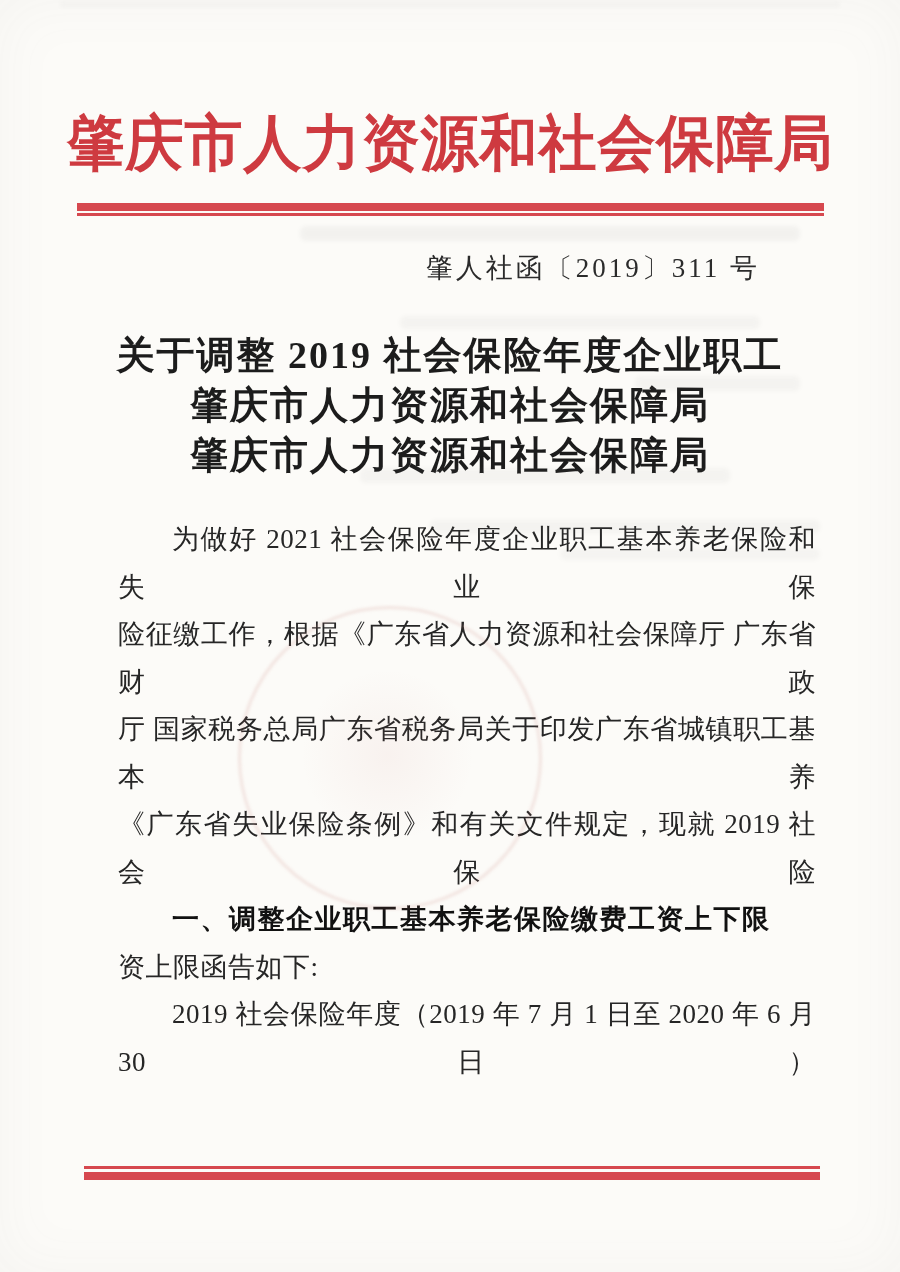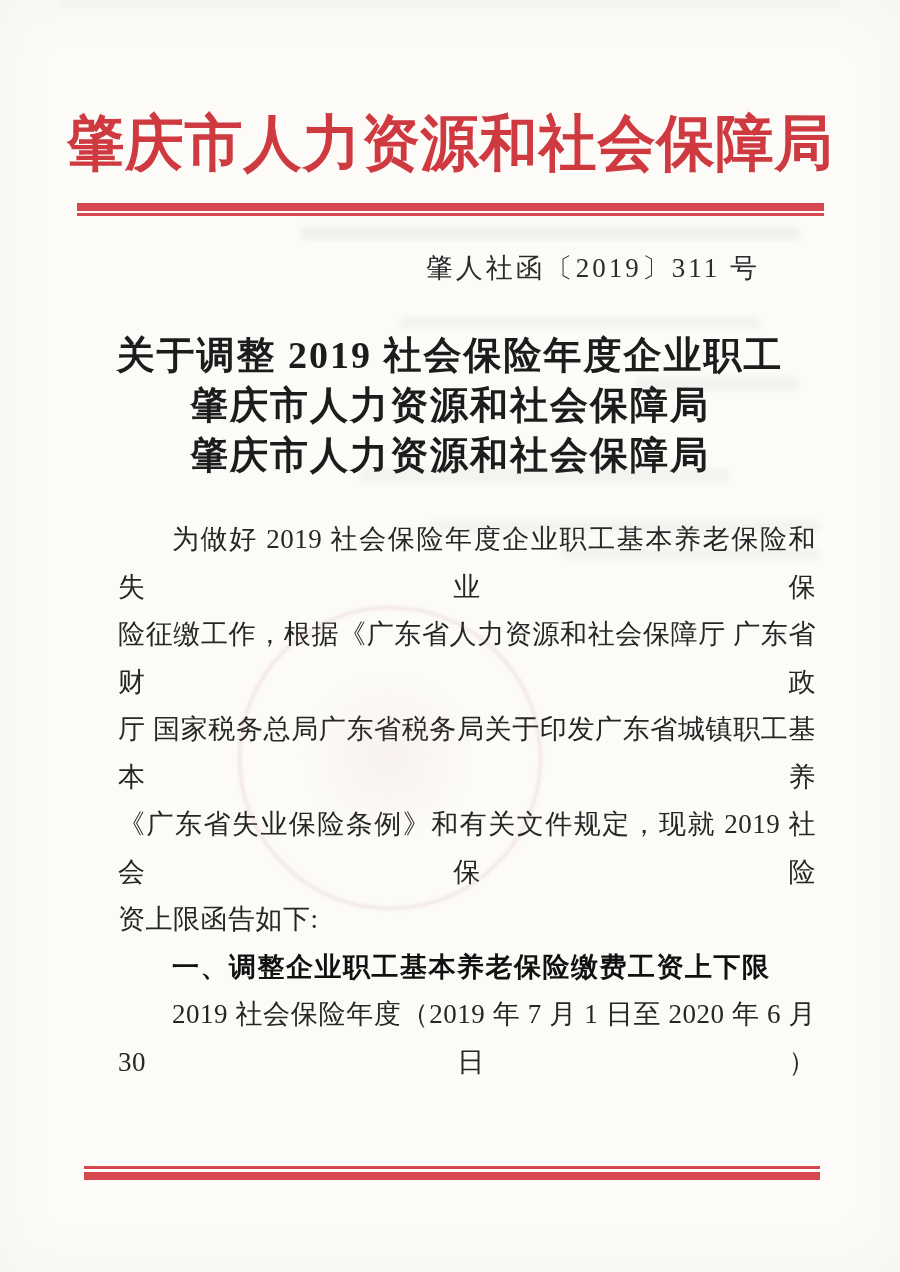--- a/index.html
+++ b/index.html
@@ -84,26 +84,26 @@
 
   <div class="doc-number">肇人社函〔2019〕311 号</div>
 
   <div class="title">
     <div>关于调整 2019 社会保险年度企业职工</div>
     <div>肇庆市人力资源和社会保障局</div>
     <div>肇庆市人力资源和社会保障局</div>
   </div>
 
   <div class="body-block">
-    <div class="ln j ind">为做好 2019 社会保险年度企业职工基本养老保险和失业保</div>
+    <div class="ln j ind">为做好 2021 社会保险年度企业职工基本养老保险和失业保</div>
     <div class="ln j">险征缴工作，根据《广东省人力资源和社会保障厅 广东省财政</div>
     <div class="ln j">厅 国家税务总局广东省税务局关于印发广东省城镇职工基本养</div>
     <div class="ln j">《广东省失业保险条例》和有关文件规定，现就 2019 社会保险</div>
+    <div class="ln hd ind">一、调整企业职工基本养老保险缴费工资上下限</div>
     <div class="ln">资上限函告如下:</div>
-    <div class="ln hd ind">一、调整企业职工基本养老保险缴费工资上下限</div>
     <div class="ln j ind">2019 社会保险年度（2019 年 7 月 1 日至 2020 年 6 月 30 日）</div>
 
   </div>
 
   <div class="smudge" style="top:2px;left:60px;width:780px;height:5px;opacity:.05;"></div>
   <div class="smudge" style="top:226px;left:300px;width:500px;height:15px;opacity:.07;"></div>
   <div class="smudge" style="top:316px;left:400px;width:360px;height:13px;opacity:.06;"></div>
   <div class="smudge" style="top:376px;left:635px;width:165px;height:15px;opacity:.06;"></div>
   <div class="smudge" style="top:468px;left:360px;width:370px;height:15px;opacity:.06;"></div>
   <div class="smudge" style="top:520px;left:430px;width:390px;height:13px;opacity:.06;"></div>

